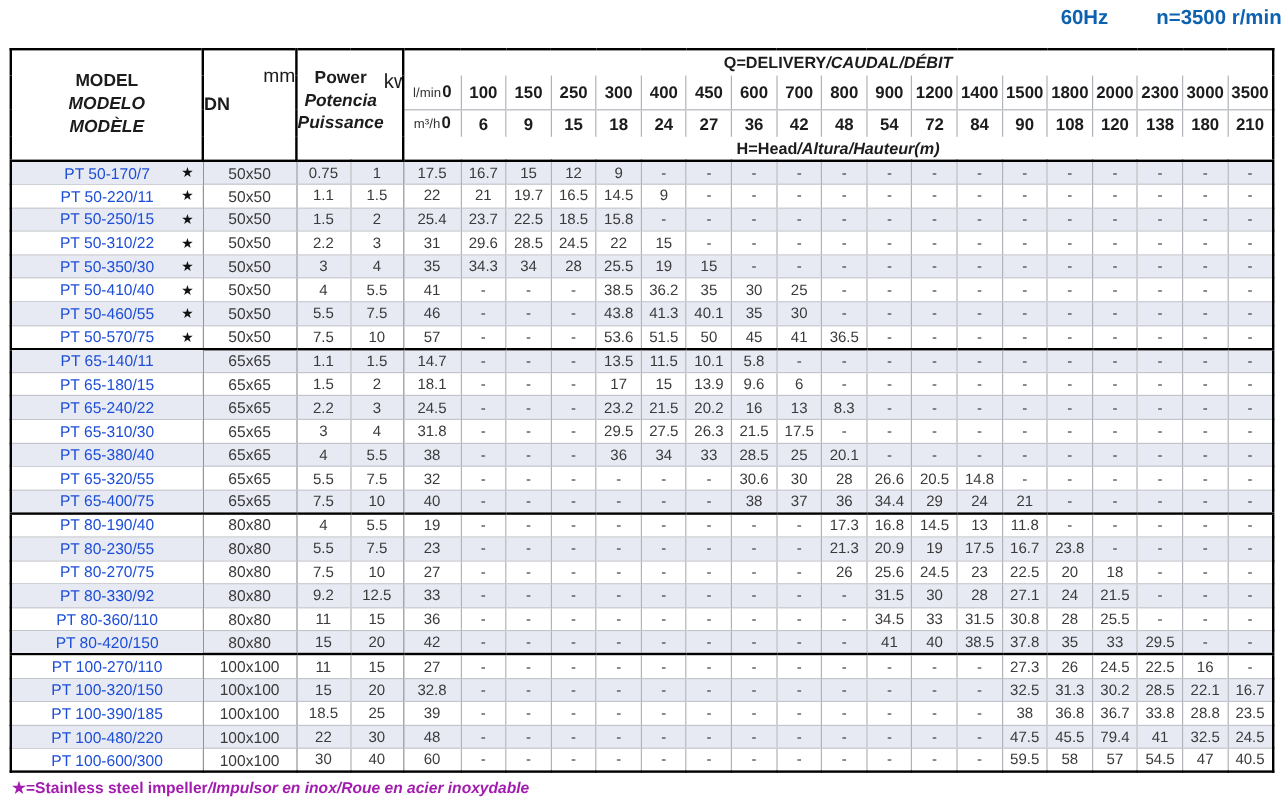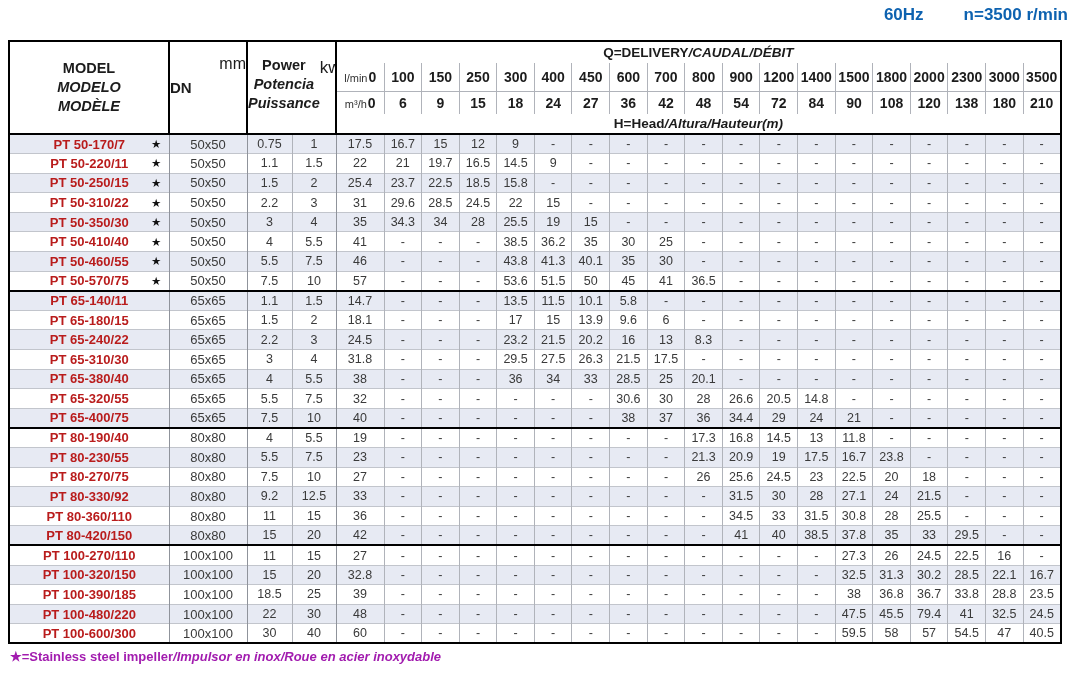--- a/index.html
+++ b/index.html
@@ -48,21 +48,21 @@
   
   tbody td { height:19.6px; font-size:12.5px; text-align:center; color:#3a3a3a; border-top:1px solid #c2c5cc; }
   tbody td.dn, tbody td.kw { border-left:1px solid #8f939b; }
   tbody td.hp { border-left:1px solid #b0b3ba; }
   tbody td.num { border-left:1px solid #b0b3ba; }
   tbody td.num.first { border-left:1px solid #8f939b; }
   tbody td.dn { font-size:13px; }
   tr.stripe td { background:#e7eaf3; }
   tr.group-end td { border-bottom:2px solid #000; }
   td.model { position:relative; text-align:center; }
-  .mname { font-weight:bold; font-size:13px; color:#b91c1c;text-align:right; }
+  .mname { font-weight:normal; font-size:13px; color:#1d4ed8;text-align:right; }
   .star { position:absolute; left:141px; top:50%; transform:translateY(-52%); font-size:11.5px; color:#111; }
 
   
   .footnote { position:absolute; left:10px; top:649px; font-size:13px; font-weight:bold; color:#a21caf; }
   .footnote .intl { font-style:italic; }
 </style>
 </head>
 <body>
 
 <div class="topline">

